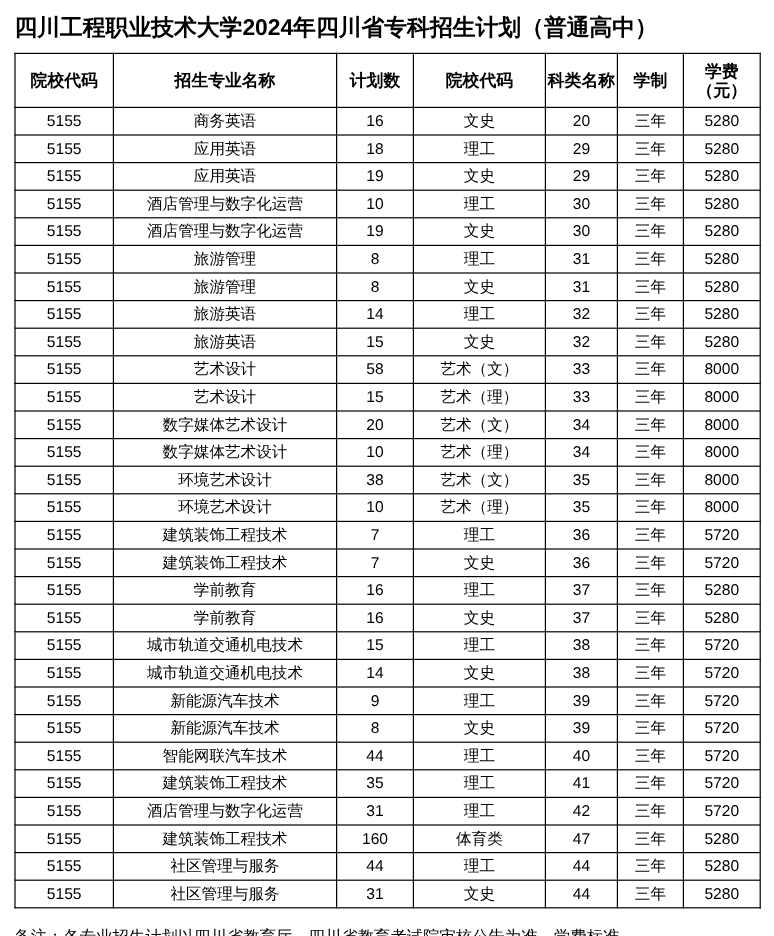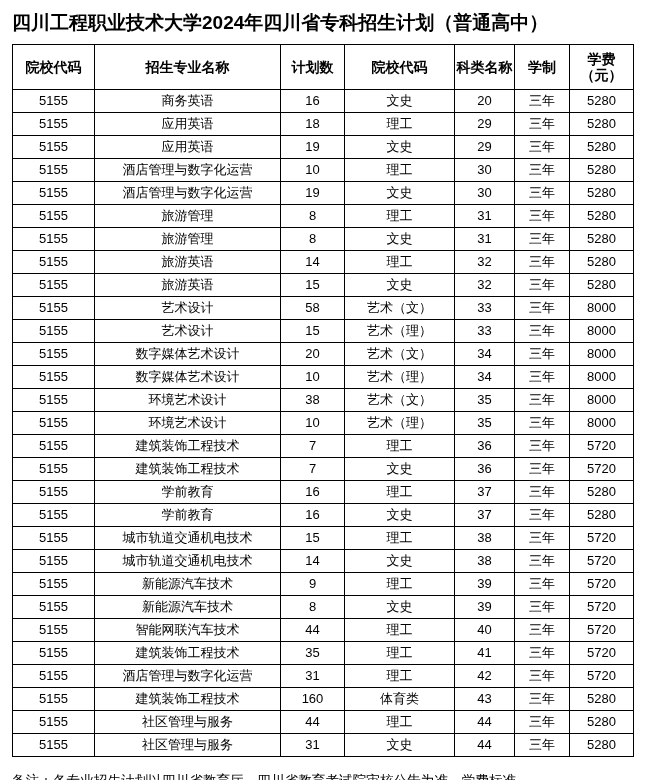--- a/index.html
+++ b/index.html
@@ -326,21 +326,21 @@
           <td>理工</td>
           <td>42</td>
           <td>三年</td>
           <td>5720</td>
         </tr>
         <tr>
           <td>5155</td>
           <td>建筑装饰工程技术</td>
           <td>160</td>
           <td>体育类</td>
-          <td>43</td>
+          <td>47</td>
           <td>三年</td>
           <td>5280</td>
         </tr>
         <tr>
           <td>5155</td>
           <td>社区管理与服务</td>
           <td>44</td>
           <td>理工</td>
           <td>44</td>
           <td>三年</td>

